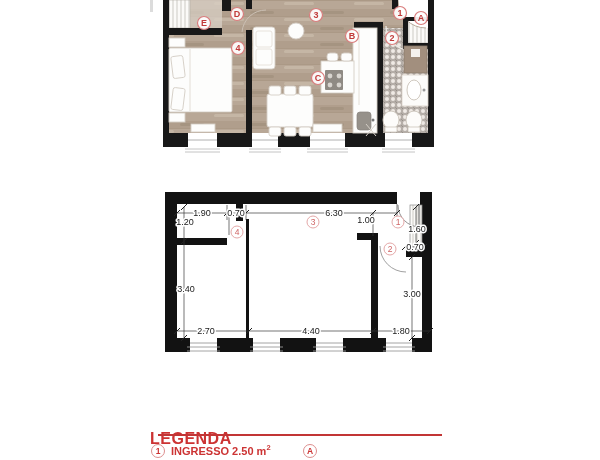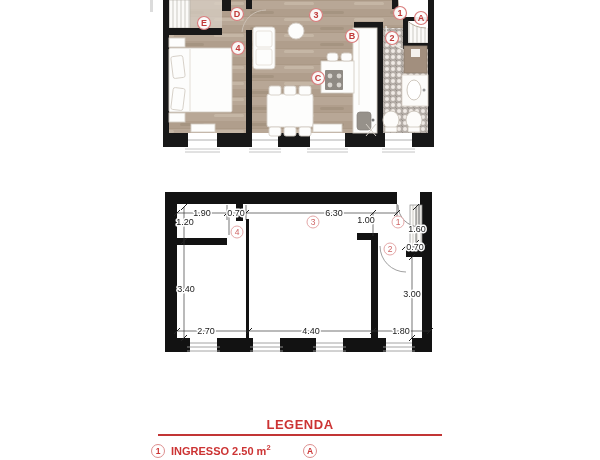--- a/index.html
+++ b/index.html
@@ -17,22 +17,22 @@
   .lbl-circle{fill:#ffffff;fill-opacity:.92;stroke:#d97c7c;stroke-width:1.2;}
   .lbl-text{font-family:"Liberation Sans",sans-serif;font-size:9px;font-weight:bold;fill:#c23a3a;text-anchor:middle;}
   .lbl2-circle{fill:#ffffff;stroke:#e4a8a8;stroke-width:1;}
   .lbl2-text{font-family:"Liberation Sans",sans-serif;font-size:8.5px;fill:#cf6565;text-anchor:middle;}
   .dimline{stroke:#3a3a3a;stroke-width:0.7;fill:none;}
   .tick{stroke:#222;stroke-width:1;}
   .furn{fill:#fdfdfc;stroke:#d5cec6;stroke-width:0.9;}
   .furn-line{stroke:#e0dad2;stroke-width:0.9;fill:none;}
   .legend{position:absolute;left:150px;top:0;width:300px;height:460px;pointer-events:none;}
   .legend-title{
-    position:absolute;left:0;top:417px;width:300px;text-align:center;
-    color:#cc3333;font-size:13px;font-weight:bold;letter-spacing:.5px;
+    position:absolute;left:0;top:430px;width:300px;
+    color:#cc3333;font-size:16px;font-weight:bold;letter-spacing:.5px;
   }
   .legend-rule{position:absolute;left:8px;top:434px;width:284px;height:2px;background:#c23535;}
   .legend-item{position:absolute;top:443px;display:flex;align-items:flex-start;color:#cc3333;}
   .legend-item-1{left:1px;}
   .legend-item-2{left:153px;}
   .lmark{
     display:inline-block;width:12px;height:12px;border:1px solid #dd8e8e;border-radius:50%;
     font-size:8.5px;font-weight:bold;line-height:12px;text-align:center;color:#cc3333;
     margin-right:6px;margin-top:1px;flex:none;
   }

